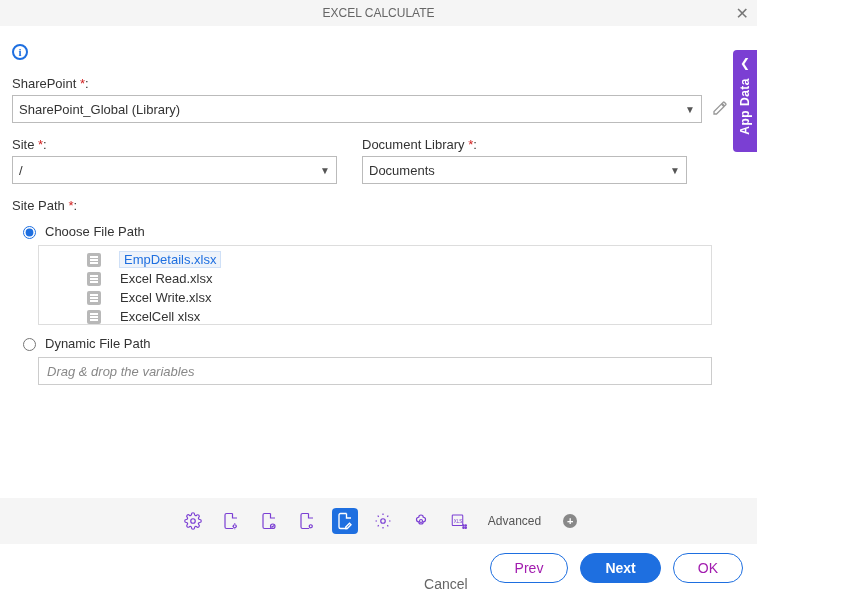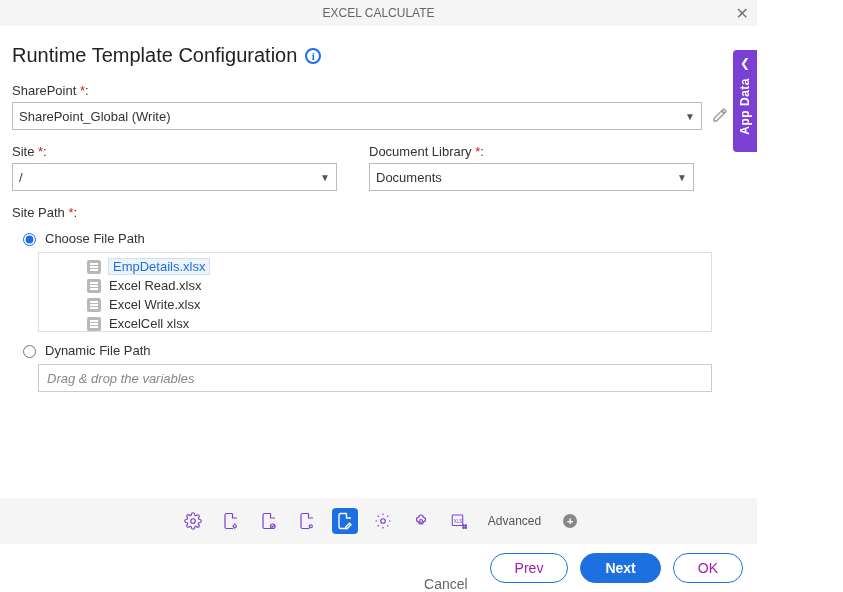--- a/index.html
+++ b/index.html
@@ -6,31 +6,31 @@
   html, body { margin:0; padding:0; font-family: Arial, Helvetica, sans-serif; font-size:13px; color:#333; background:#fff; }
   .window { width:757px; height:592px; position:relative; display:flex; flex-direction:column; background:#fff; overflow:hidden; }
   .titlebar { height:26px; background:#f5f5f5; display:flex; align-items:center; justify-content:center; position:relative; color:#666; font-size:12px; }
   .titlebar .close { position:absolute; right:8px; top:4px; font-size:16px; color:#777; cursor:pointer; }
   .content { flex:1; padding:18px 18px 0 12px; position:relative; overflow:hidden; }
   .page-title { font-size:20px; color:#222; display:flex; align-items:center; gap:8px; margin-bottom:16px; }
   .info-icon { width:16px; height:16px; border:2px solid #1e6fe0; border-radius:50%; display:inline-flex; align-items:center; justify-content:center; color:#1e6fe0; font-size:11px; font-weight:bold; font-family:serif; }
   .field { margin-bottom:14px; }
   .label { font-size:13px; color:#333; margin-bottom:4px; display:block; }
   .req { color:#d02020; }
-  .row2 { display:flex; gap:32px; }
+  .row2 { display:flex; gap:25px; }
   .row2 > .field { flex:1; }
   .sp-row { display:flex; align-items:center; gap:10px; }
   .select { width:100%; height:28px; border:1px solid #bbb; background:#fff; padding:0 22px 0 6px; font-size:13px; color:#333; position:relative; display:flex; align-items:center; cursor:pointer; }
   .select.small { width: 100%; }
   .select .caret { position:absolute; right:6px; top:50%; transform:translateY(-50%); font-size:10px; color:#555; }
   .edit-icon { color:#999; font-size:15px; cursor:pointer; }
   .radio-row { display:flex; align-items:center; gap:6px; margin:10px 0 6px 6px; font-size:13px; }
   input[type=radio] { accent-color:#1e6fe0; }
   .filelist { margin-left:26px; border:1px solid #ddd; height:80px; overflow:hidden; padding:4px 0; }
-  .file-item { display:flex; align-items:center; gap:8px; padding:2px 0 2px 48px; font-size:13px; color:#333; cursor:pointer; }
+  .file-item { display:flex; align-items:center; gap:19px; padding:2px 0 2px 48px; font-size:13px; color:#333; cursor:pointer; }
   .file-item.selected span.text { background:#eef3fa; color:#1e6fe0; outline:1px solid #cfe0f7; padding:0 4px; }
   .file-icon { width:14px; height:14px; background:#b8b8b8; border-radius:2px; display:inline-flex; align-items:center; justify-content:center; }
   .file-icon::after { content:""; display:block; width:8px; height:2px; background:#fff; box-shadow:0 -3px 0 #fff, 0 3px 0 #fff; }
   .dropzone { margin-left:26px; border:1px solid #ccc; height:28px; display:flex; align-items:center; padding:8px 8px; color:#888; font-style:italic; font-size:13px; }
   .sidetab { position:absolute; right:0; top:50px; width:24px; height:102px; background:#7b3fd3; border-radius:4px 0 0 4px; display:flex; flex-direction:column; align-items:center; padding-top:6px; cursor:pointer; }
   .sidetab .chev { color:#fff; font-size:12px; margin-bottom:8px; }
   .sidetab .lbl { color:#fff; font-size:12px; writing-mode:vertical-rl; transform:rotate(180deg); font-weight:bold; letter-spacing:0.5px; }
   .toolbar { height:46px; background:#f5f5f5; display:flex; align-items:center; justify-content:center; gap:12px; }
   .tb-btn { width:26px; height:26px; display:flex; align-items:center; justify-content:center; border-radius:4px; cursor:pointer; color:#7b3fd3; }
   .tb-btn.active { background:#1e6fe0; color:#fff; }
@@ -49,31 +49,30 @@
 <div class="window">
 
   <div class="titlebar">
     <span>EXCEL CALCULATE</span>
     <span class="close">✕</span>
   </div>
 
   <div class="content">
 
     <div class="page-title">
-      <span>Runtime Template Configuration</span>
       <span class="info-icon">i</span>
     </div>
 
     <div class="field">
       <span class="label">
         <span>SharePoint</span> <span class="req">*</span>:
       </span>
       <div class="sp-row">
         <div class="select sp-field" style="max-width:690px;">
-          <span>SharePoint_Global (Write)</span>
+          <span>SharePoint_Global (Library)</span>
           <span class="caret">▼</span>
         </div>
         <span class="edit-icon">
           <svg viewBox="0 0 24 24" width="16" height="16" fill="none" stroke="currentColor" stroke-width="2">
               <path d="M3 17.25V21h3.75L17.81 9.94l-3.75-3.75L3 17.25zM20.71 7.04a1 1 0 0 0 0-1.41l-2.34-2.34a1 1 0 0 0-1.41 0l-1.83 1.83 3.75 3.75 1.83-1.83z"></path>
             </svg>
         </span>
       </div>
     </div>
 

